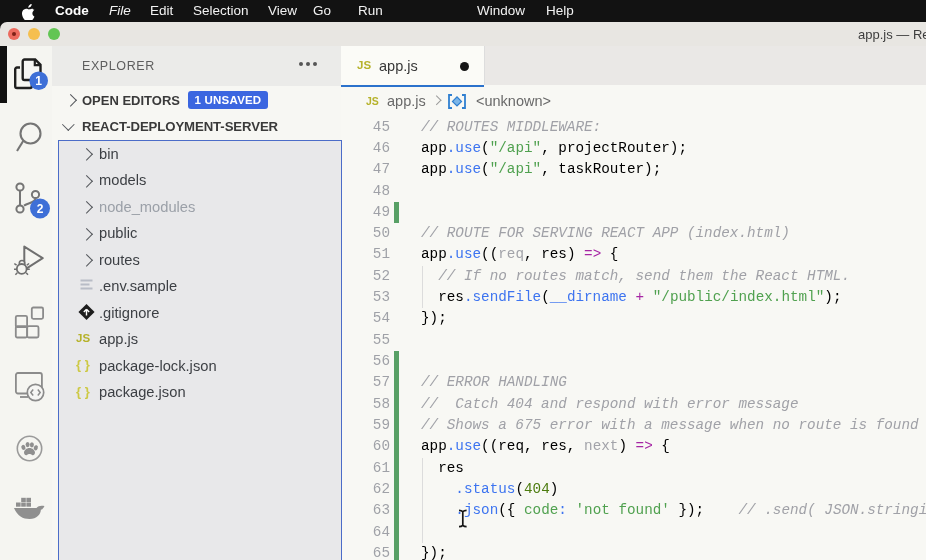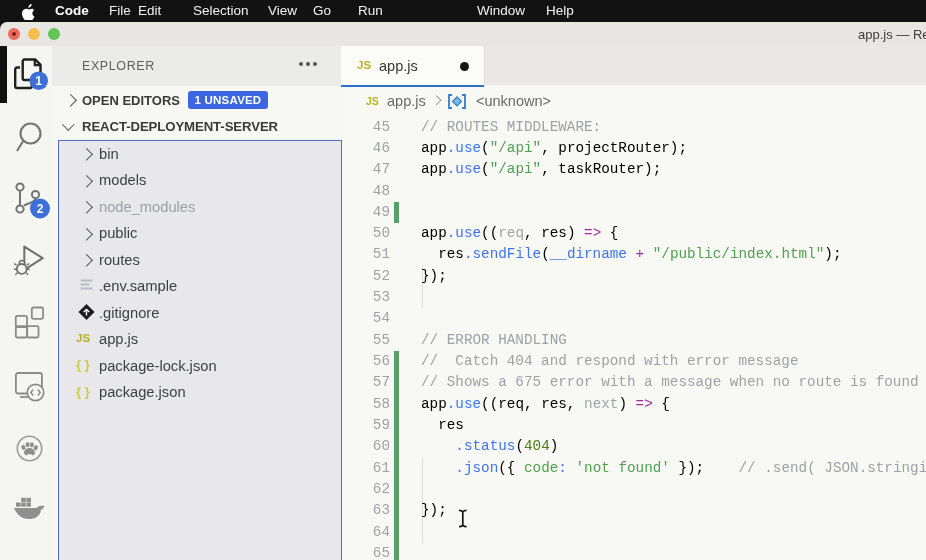--- a/index.html
+++ b/index.html
@@ -37,36 +37,36 @@
   .js-ico{position:absolute;font-weight:bold;color:#b6b22b;font-family:"Liberation Sans",sans-serif;}
   #tablabel{left:379px;top:58px;font-size:14.5px;color:#383838;}
   #tabdot{left:459.5px;top:61.5px;width:9px;height:9px;border-radius:50%;background:#161616;}
   .bc{position:absolute;top:92.5px;font-size:14.5px;color:#696969;white-space:nowrap;}
   
   #gutter{left:341px;top:116.6px;width:49px;text-align:right;color:#9fa1a7;}
   #codepane{left:421px;top:116.6px;width:505px;}
   .mono{font-family:"Liberation Mono",monospace;font-size:14.3px;line-height:21.32px;white-space:pre;}
   .gbar{position:absolute;left:394px;width:5px;background:#58a065;}
   .iguide{position:absolute;width:1px;background:#dcdcdc;}
-  .c{color:#a0a1a7;}
+  .c{color:#a0a1a7;font-style:italic;}
   .f{color:#3d74f0;}
   .s{color:#50a14f;}
   .u{color:#a2a3a9;}
   .k{color:#a626a4;}
   .n{color:#4d7c0f;}
 </style>
 </head>
 <body>
   <div class="abs" id="menubar">
     <svg class="abs" style="left:22px;top:3.5px" width="14" height="16" viewBox="0 0 14 16">
       <path fill="#fff" d="M9.7 0c.1 1-.3 1.9-.9 2.6-.6.7-1.6 1.2-2.5 1.1-.1-.9.4-1.9 1-2.5C7.9.5 8.9.1 9.7 0zM12.6 5.5c-.8-.5-1.8-.8-2.7-.7-1.2.1-2.2.7-2.9.7-.7 0-1.7-.7-2.8-.7C2.7 4.9 1.3 5.7.6 7c-1.3 2.3-.3 5.7 1 7.6.6.9 1.4 1.9 2.4 1.9 1 0 1.3-.6 2.5-.6s1.5.6 2.5.6 1.7-.9 2.3-1.8c.5-.7.9-1.5 1.1-2.3-1.2-.5-2-1.7-2-3 0-1.2.6-2.3 1.6-2.9-.5-.4-.9-.7-1.4-1z"></path>
     </svg>
     <span style="left:55px;font-weight:bold;color:#fff;">Code</span>
-    <span style="left:109px;">File</span>
-    <span style="left:138px;">Edit</span>
+    <span style="left:109px;font-style:italic;">File</span>
+    <span style="left:150px;">Edit</span>
     <span style="left:193px;">Selection</span>
     <span style="left:268px;">View</span>
     <span style="left:313px;">Go</span>
     <span style="left:358px;">Run</span>
     <span style="left:404px;margin-top:40px;">Terminal</span>
     <span style="left:477px;">Window</span>
     <span style="left:546px;">Help</span>
   </div>
   <div class="abs" id="tbblack"></div>
   <div class="abs" id="titlebar"></div>
@@ -216,21 +216,23 @@
 61
 62
 63
 64
 65</div>
   <div class="abs mono" id="codepane"><span class="c">// ROUTES MIDDLEWARE:</span>
 app<span class="f">.use</span>(<span class="s">"/api"</span>, projectRouter);
 app<span class="f">.use</span>(<span class="s">"/api"</span>, taskRouter);
 
 
+<span class="c">// ROUTE FOR SERVING REACT APP (index.html)</span>
 app<span class="f">.use</span>((<span class="u">req</span>, res) <span class="k">=&gt;</span> {
+  <span class="c">// If no routes match, send them the React HTML.</span>
   res<span class="f">.sendFile</span>(<span class="f">__dirname</span> <span class="k">+</span> <span class="s">"/public/index.html"</span>);
 });
 
 
 <span class="c">// ERROR HANDLING</span>
 <span class="c">//  Catch 404 and respond with error message</span>
 <span class="c">// Shows a 675 error with a message when no route is found</span>
 app<span class="f">.use</span>((req, res, <span class="u">next</span>) <span class="k">=&gt;</span> {
   res
     <span class="f">.status</span>(<span class="n">404</span>)

